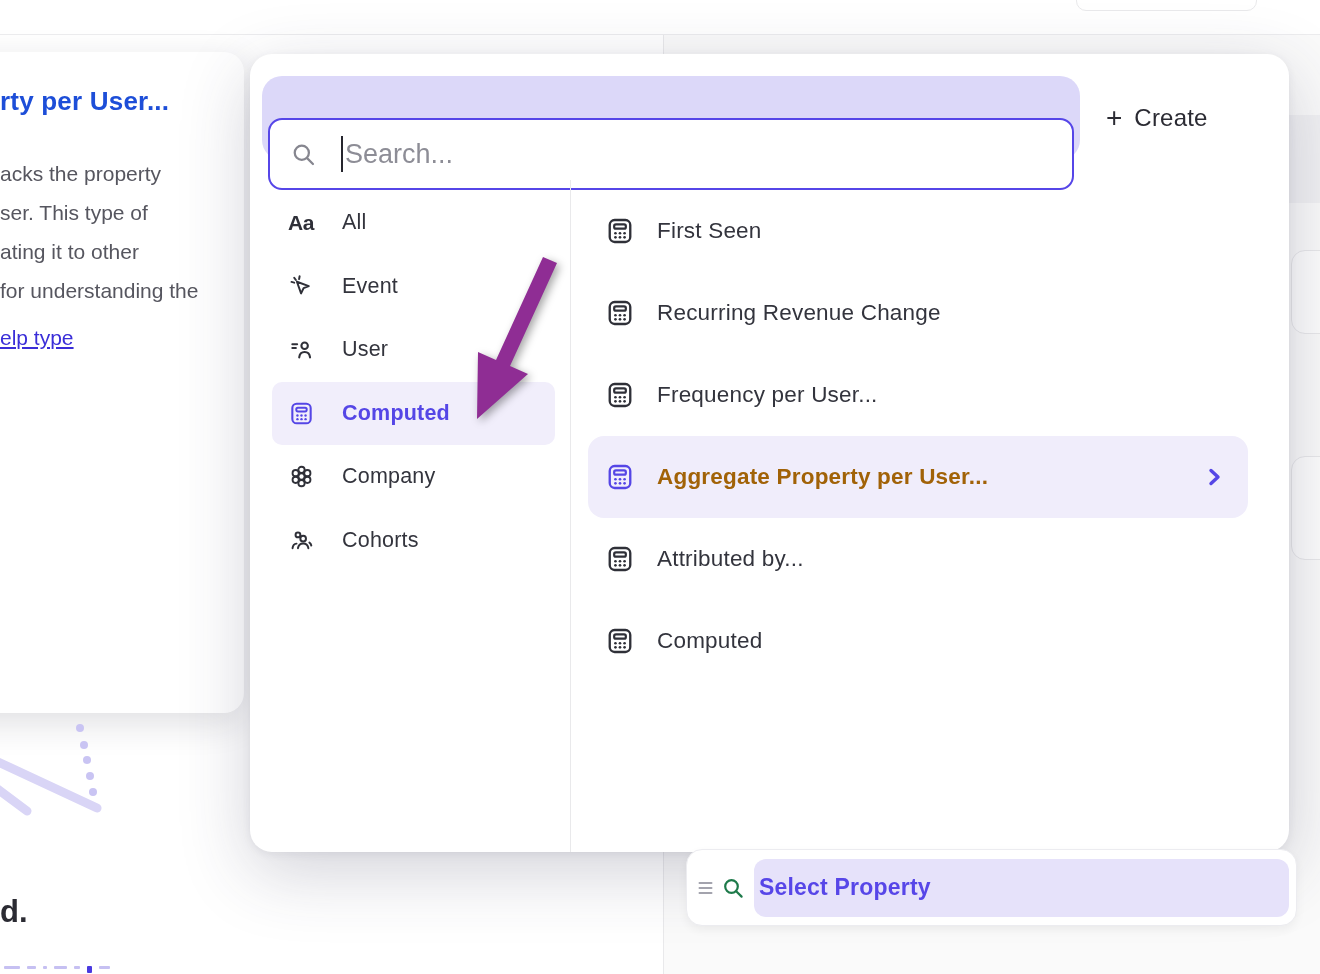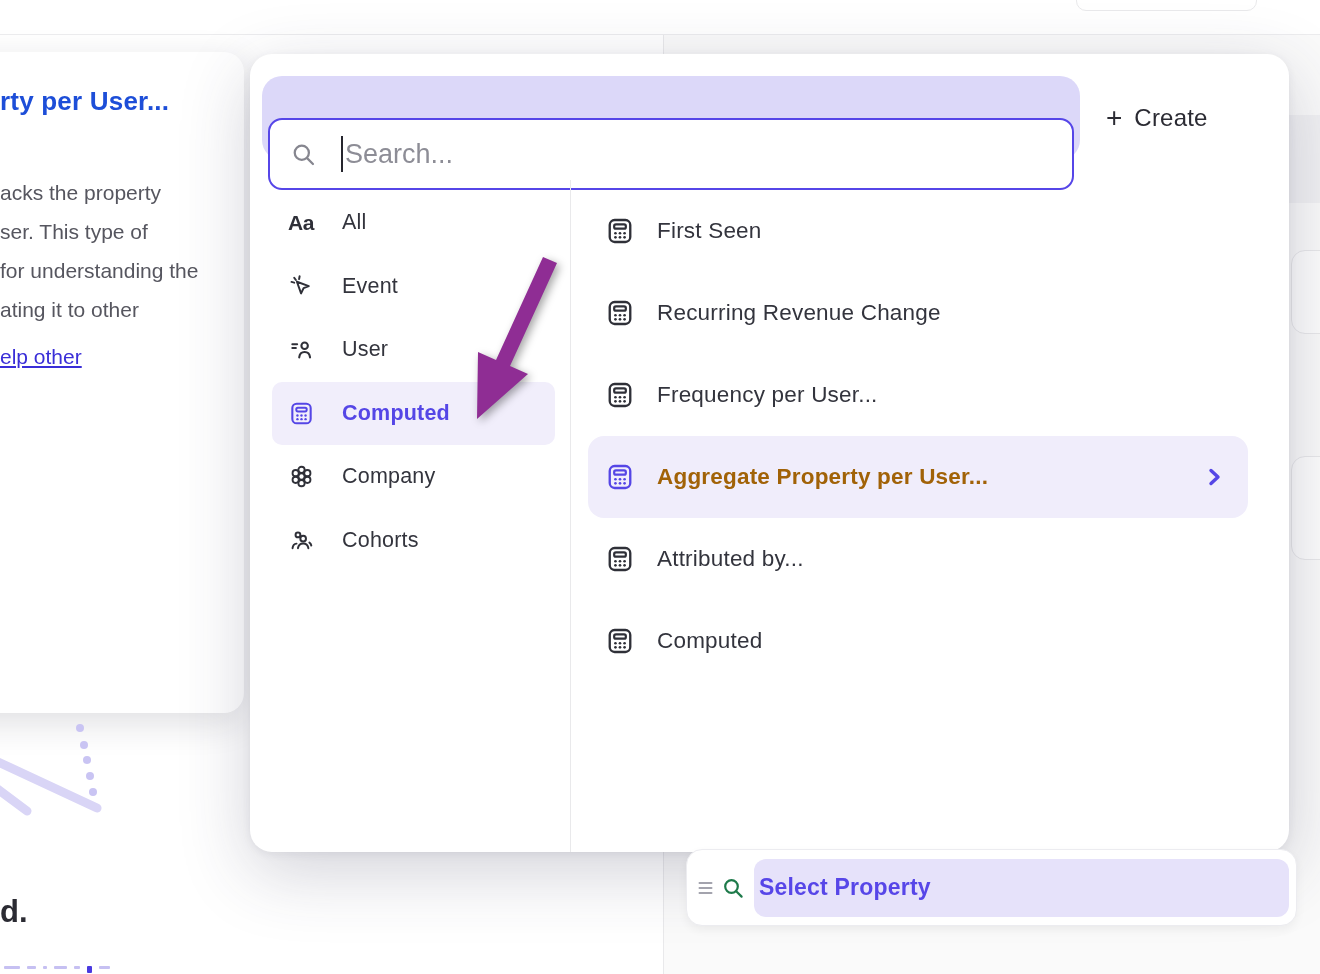--- a/index.html
+++ b/index.html
@@ -20,21 +20,21 @@
     position:absolute; left:1076px; top:-10px; width:181px; height:21px;
     background:#fff; border:1px solid #e9e9eb; border-radius:10px;
   }
   
   .tooltip-card {
     position:absolute; left:-60px; top:52px; width:304px; height:661px;
     background:#fff; border-radius:20px; box-shadow:0 10px 35px rgba(30,30,50,.14);
     padding:34px 0 0 60px;
   }
   .tooltip-title { font-size:26px; font-weight:700; color:#1d4ed8; letter-spacing:.2px; }
-  .tooltip-body { margin-top:56px; font-size:21px; line-height:39px; color:#56565f; }
+  .tooltip-body { margin-top:37px; font-size:21px; line-height:39px; color:#56565f; }
   .tooltip-link { display:inline-block; margin-top:8px; font-size:21px; color:#3a2ed8; text-decoration:underline; }
   
   .illus { position:absolute; left:0; top:718px; width:130px; height:100px; }
   .heading-fragment { position:absolute; left:0; top:894px; font-size:31px; font-weight:800; color:#2b2b33; }
   .clipped-link { position:absolute; left:4px; top:966px; height:8px; }
   .clipped-link i { display:inline-block; height:3px; background:#c6c0f2; border-radius:1px; margin-right:7px; vertical-align:top; }
   .clipped-link i.tall { height:7px; background:#4a3ae0; width:5px; }
   
   .modal {
     position:absolute; left:250px; top:54px; width:1039px; height:798px;
@@ -117,23 +117,23 @@
   <div class="ghost-card g1"></div>
   <div class="ghost-card g2"></div>
   <div class="vdivider"></div>
   <div class="top-button-fragment"></div>
 
   <div class="tooltip-card">
     <div class="tooltip-title">rty per User...</div>
     <div class="tooltip-body">
       <div>acks the property</div>
       <div>ser. This type of</div>
+      <div>ating it to other</div>
       <div>for understanding the</div>
-      <div>ating it to other</div>
-      <a class="tooltip-link" href="#">elp other</a>
+      <a class="tooltip-link" href="#">elp type</a>
     </div>
   </div>
 
   <svg class="illus" viewBox="0 0 130 100">
     <line x1="-4" y1="43" x2="97" y2="90" stroke="#d9d5f6" stroke-width="9" stroke-linecap="round"></line>
     <line x1="-4" y1="70" x2="27" y2="93" stroke="#d9d5f6" stroke-width="9" stroke-linecap="round"></line>
     <circle cx="80" cy="10" r="4" fill="#c9c4f3"></circle>
     <circle cx="84" cy="27" r="4" fill="#c9c4f3"></circle>
     <circle cx="87" cy="42" r="4" fill="#c9c4f3"></circle>
     <circle cx="90" cy="58" r="4" fill="#c9c4f3"></circle>

